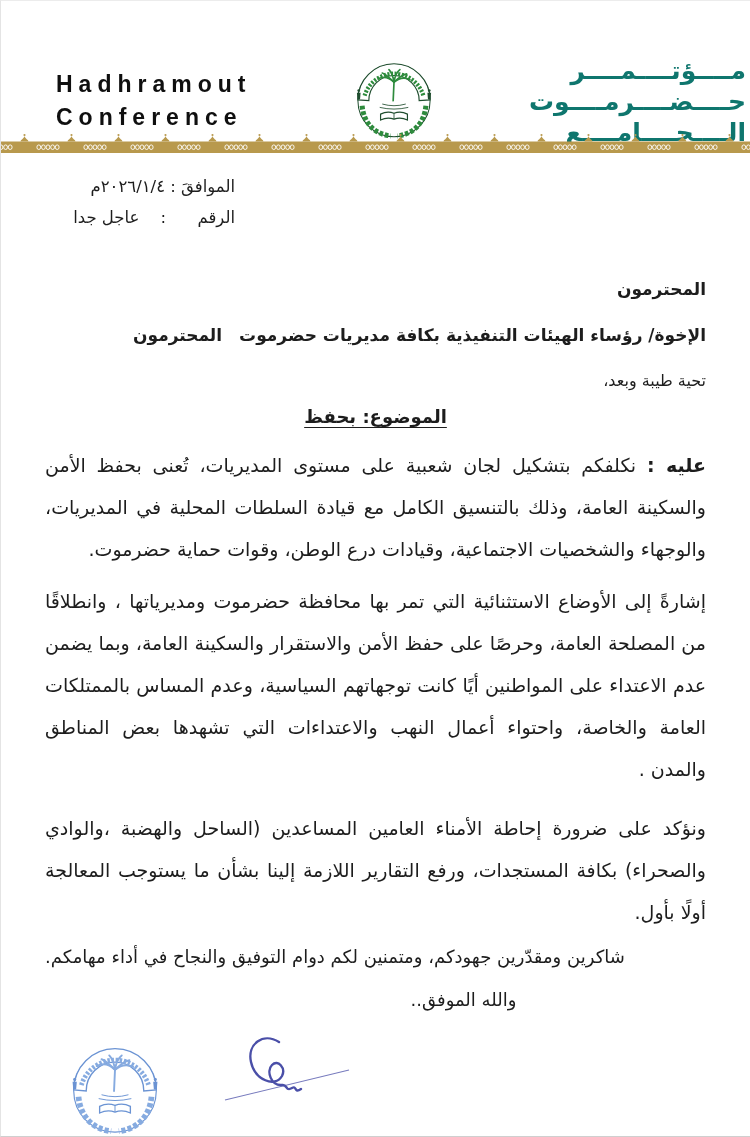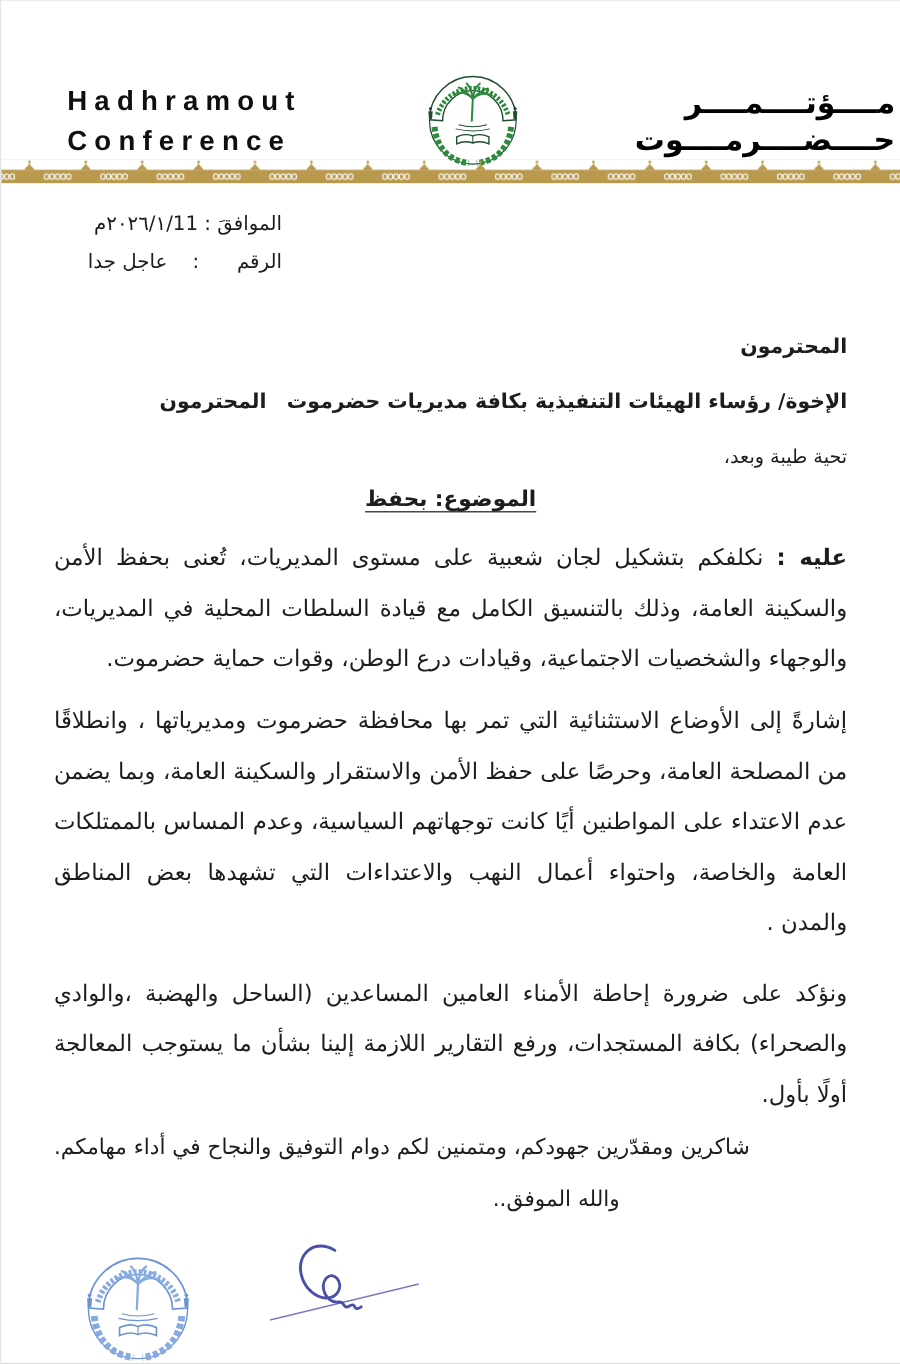--- a/index.html
+++ b/index.html
@@ -12,21 +12,21 @@
   
   .header { height:132px; display:flex; align-items:center; padding-top:68px; box-sizing:border-box; }
   .en-wordmark {
     margin-left:55px; width:232px;
     font-family:"Liberation Sans", sans-serif; font-weight:bold;
     font-size:23px; line-height:33px; letter-spacing:6px; color:#0f0f0f; white-space:nowrap;
   }
   .emblem-wrap { margin-left:56px; width:100px; }
   .ar-wordmark {
     margin-left:auto; margin-right:4px; direction:rtl; text-align:right;
-    font-weight:bold; font-size:25px; line-height:31px; color:#000000; white-space:nowrap;
+    font-weight:bold; font-size:25px; line-height:31px; color:#0f766e; white-space:nowrap;
   }
   .emblem-green { --ec:#2e8b3d; --ei:#1f4d2e; }
   .emblem-blue  { --ec:#7aa2dd; --ei:#5b88cf; opacity:.9; }
   
   .gold-band { display:block; }
   
   .doc { direction:rtl; padding:0 44px; }
   .meta-block { width:170px; margin:18px auto 0 20px; font-size:16.5px; line-height:31px; white-space:nowrap; }
   .recipient-row { display:flex; justify-content:space-between; font-weight:bold; font-size:17px; white-space:nowrap; padding-left:88px; }
   .recipient-row.first { margin-top:46px; }
@@ -87,20 +87,21 @@
       <div>Conference</div>
     </div>
     <div class="emblem-wrap">
       <svg class="emblem-green" width="100" height="94" viewBox="0 0 100 112">
         <use href="#emblem"></use>
       </svg>
     </div>
     <div class="ar-wordmark">
       <div>مــــؤتــــمــــر</div>
       <div>حــــضــــرمــــوت</div>
+      <div>الــــجــــامــــع</div>
     </div>
   </div>
 
   <svg class="gold-band" width="750" height="20">
     <defs>
       <pattern id="gb" width="47" height="20" patternUnits="userSpaceOnUse">
         <rect x="0" y="8.5" width="47" height="11.5" fill="var(--gold_band,#b8994d)"></rect>
         <circle cx="23.5" cy="2" r="1.1" fill="var(--gold_band,#b8994d)"></circle>
         <path d="M23.5,3 C22.8,5.5 19.5,7 19.5,8.5 L27.5,8.5 C27.5,7 24.2,5.5 23.5,3 Z" fill="var(--gold_band,#b8994d)"></path>
         <g fill="none" stroke="#ffffff" stroke-width="0.9">
@@ -116,21 +117,21 @@
           <ellipse cx="56.2" cy="14.2" rx="1.9" ry="2.3"></ellipse>
         </g>
       </pattern>
     </defs>
     <rect width="750" height="20" fill="url(#gb)"></rect>
   </svg>
 
   <div class="doc">
 
     <div class="meta-block">
-      <div>الموافقَ : ٢٠٢٦/١/11م</div>
+      <div>الموافقَ : ٢٠٢٦/١/٤م</div>
       <div>الرقم&nbsp;&nbsp;&nbsp;&nbsp;&nbsp; :&nbsp;&nbsp;&nbsp; عاجل جدا</div>
     </div>
 
     <div class="recipient-row first">
       <span>المحترمون</span>
     </div>
     <div class="recipient-row">
       <span>الإخوة/ رؤساء الهيئات التنفيذية بكافة مديريات حضرموت</span>
       <span>المحترمون</span>
     </div>

